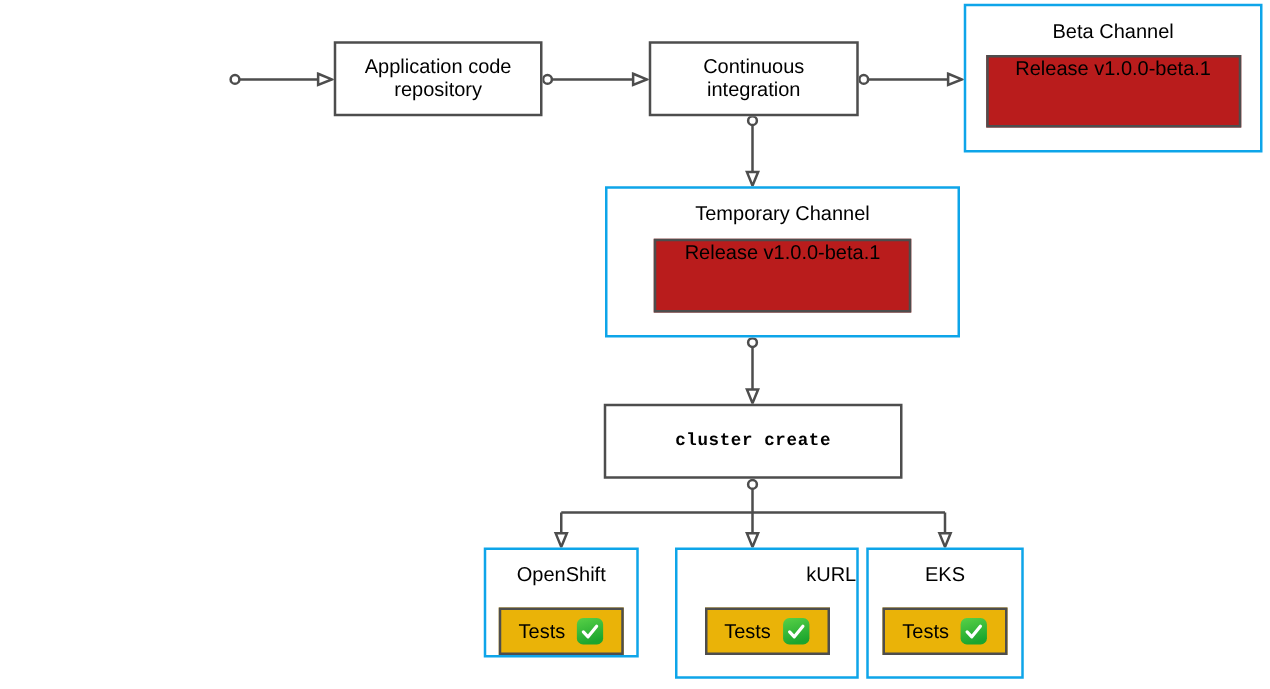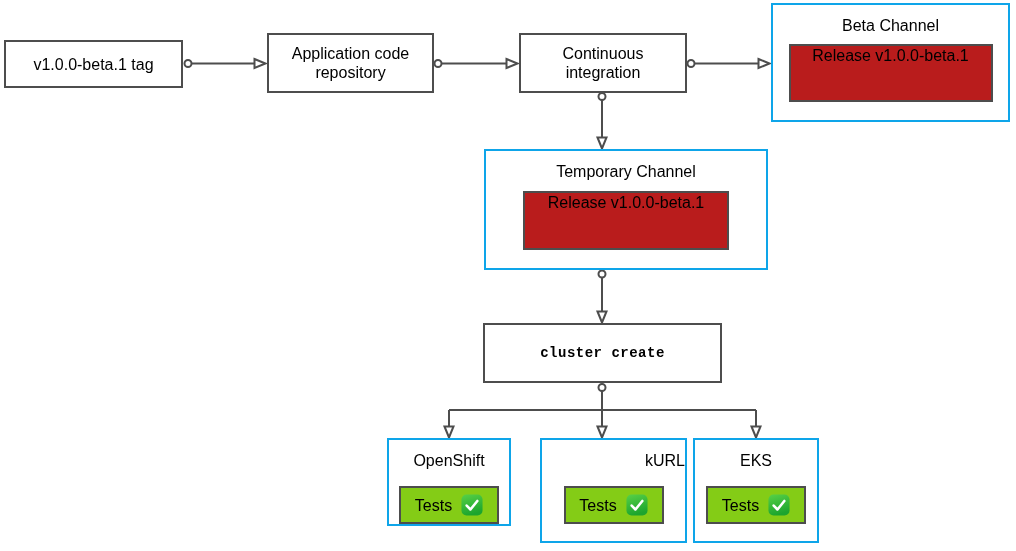--- a/index.html
+++ b/index.html
@@ -58,21 +58,21 @@
   .temp .release-box { width: 206px; height: 59px; margin-top: 10px; }
   .cluster-node {
     font-family: "Liberation Mono", "DejaVu Sans Mono", monospace;
     font-weight: bold;
     font-size: 14px;
     letter-spacing: 0.5px;
   }
   .tests-box {
     box-sizing: border-box;
     border: 2px solid #4d4d4d;
-    background: #84cc16;
+    background: #eab308;
     width: 100px;
     height: 38px;
     margin: 16px auto 0;
     display: flex;
     align-items: center;
     justify-content: center;
     gap: 9px;
   }
   .check-icon {
     display: inline-flex;
@@ -119,23 +119,20 @@
     </g>
     <g stroke="#4d4d4d" stroke-width="2" fill="none">
       <circle cx="602" cy="387.5" r="3.5" fill="#ffffff"></circle>
       <path d="M602 391 V410 M449 410 H756 M449 410 V426.5 M602 410 V426.5 M756 410 V426.5"></path>
       <polygon points="444.5,426.5 449,437.5 453.5,426.5" fill="#ffffff"></polygon>
       <polygon points="597.5,426.5 602,437.5 606.5,426.5" fill="#ffffff"></polygon>
       <polygon points="751.5,426.5 756,437.5 760.5,426.5" fill="#ffffff"></polygon>
     </g>
   </svg>
 
-  <div class="node" style="left:4px; top:40px; width:179px; height:48px;">
-    <span class="lbl">v1.0.0-beta.1 tag</span>
-  </div>
 
   <div class="node" style="left:519px; top:33px; width:168px; height:60px;">
     <span class="lbl w120">Continuous integration</span>
   </div>
 
   <div class="node" style="left:267px; top:33px; width:167px; height:60px;">
     <span class="lbl w135">Application code repository</span>
   </div>
 
   <div class="group beta" style="left:771px; top:3px; width:239px; height:119px;">

